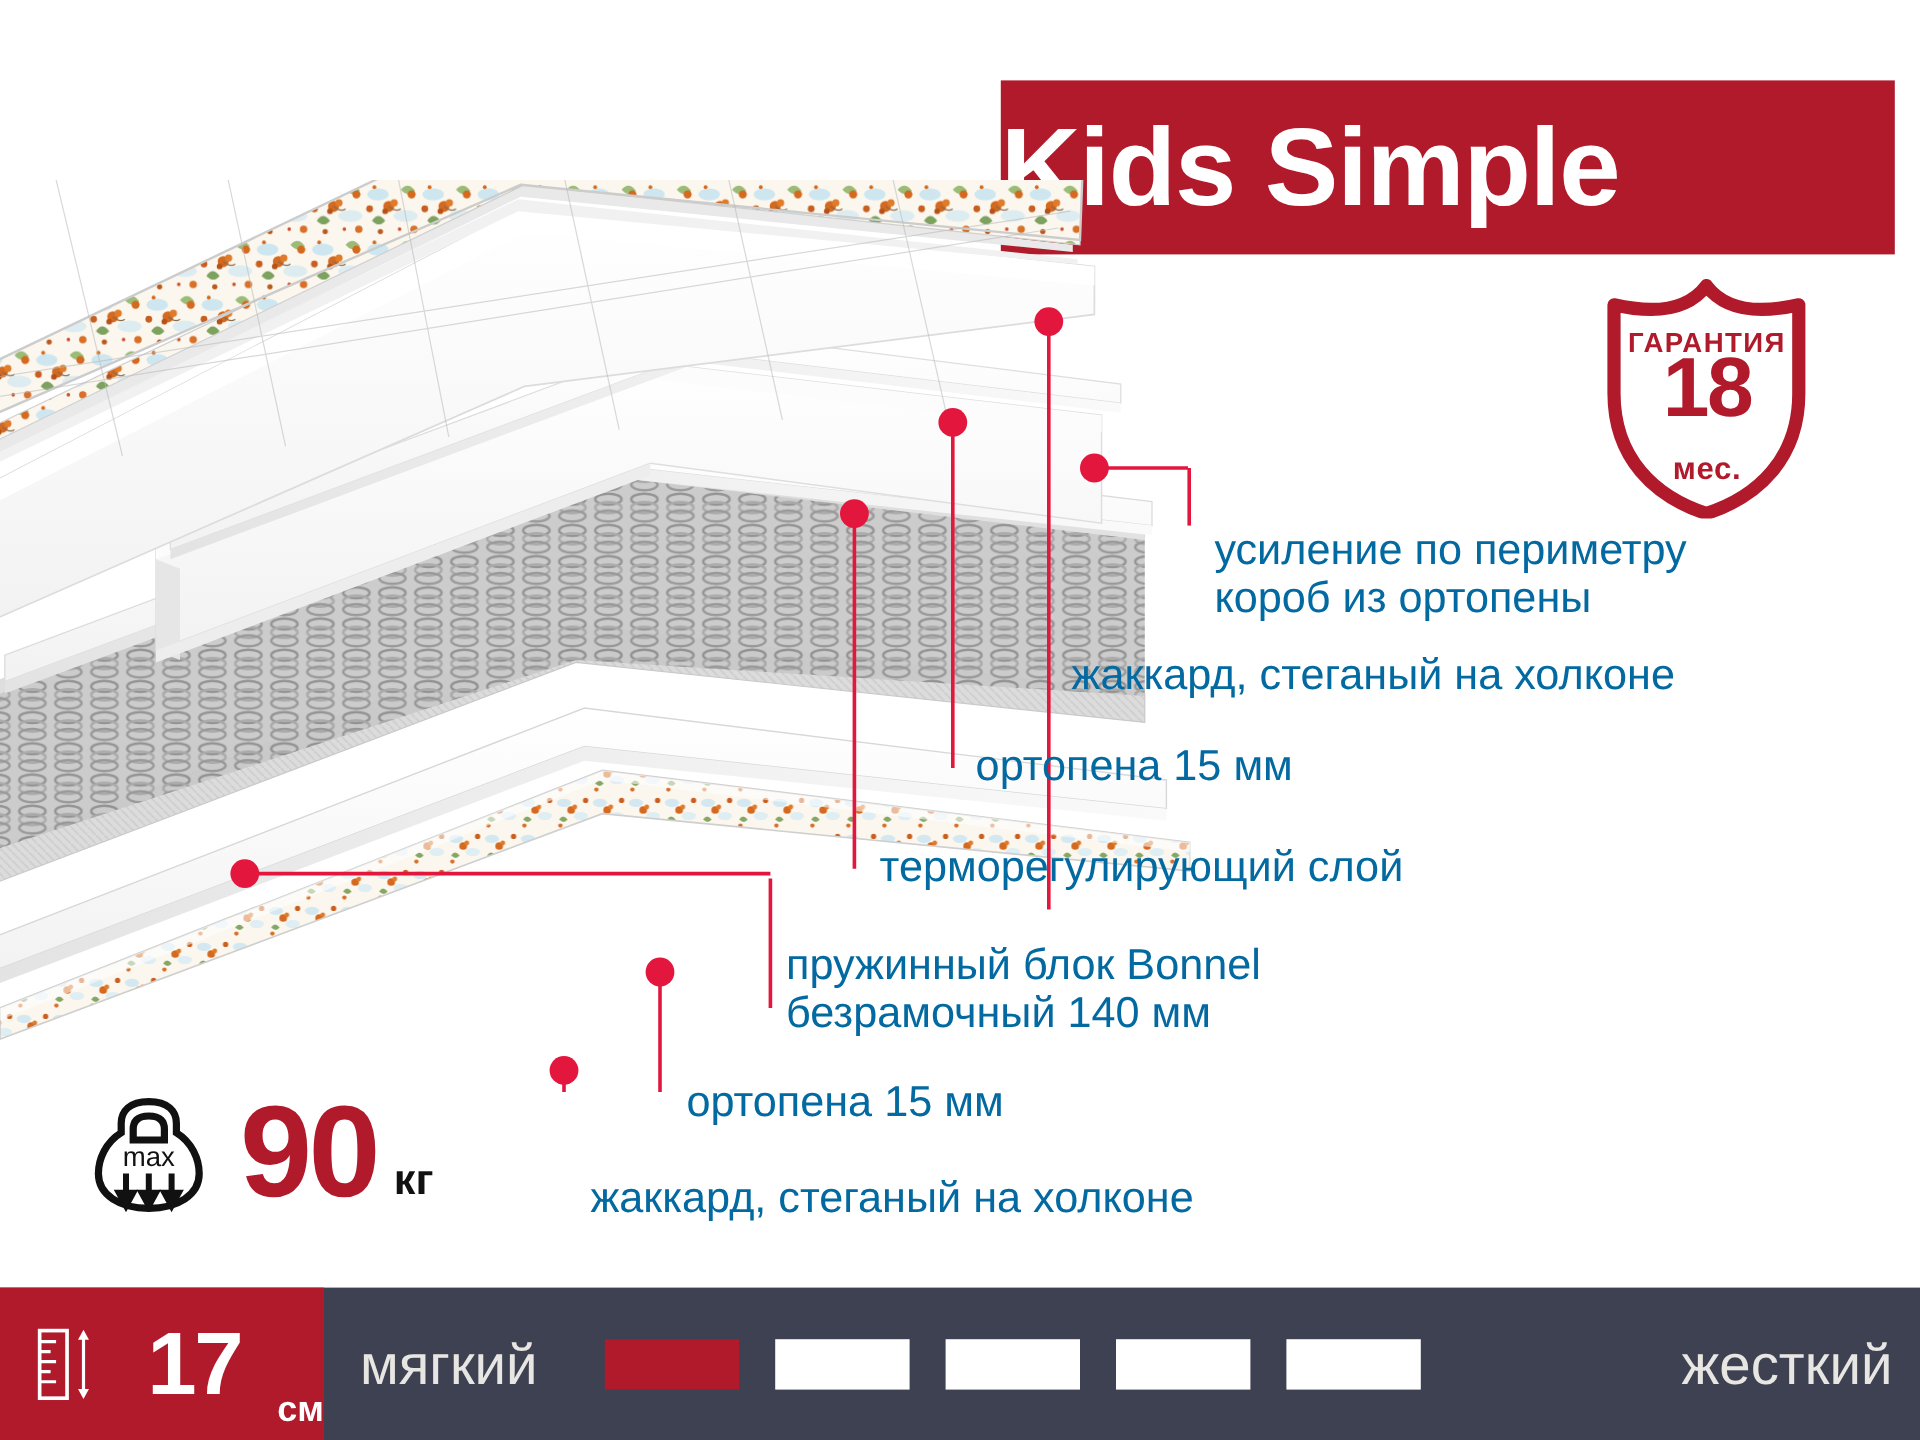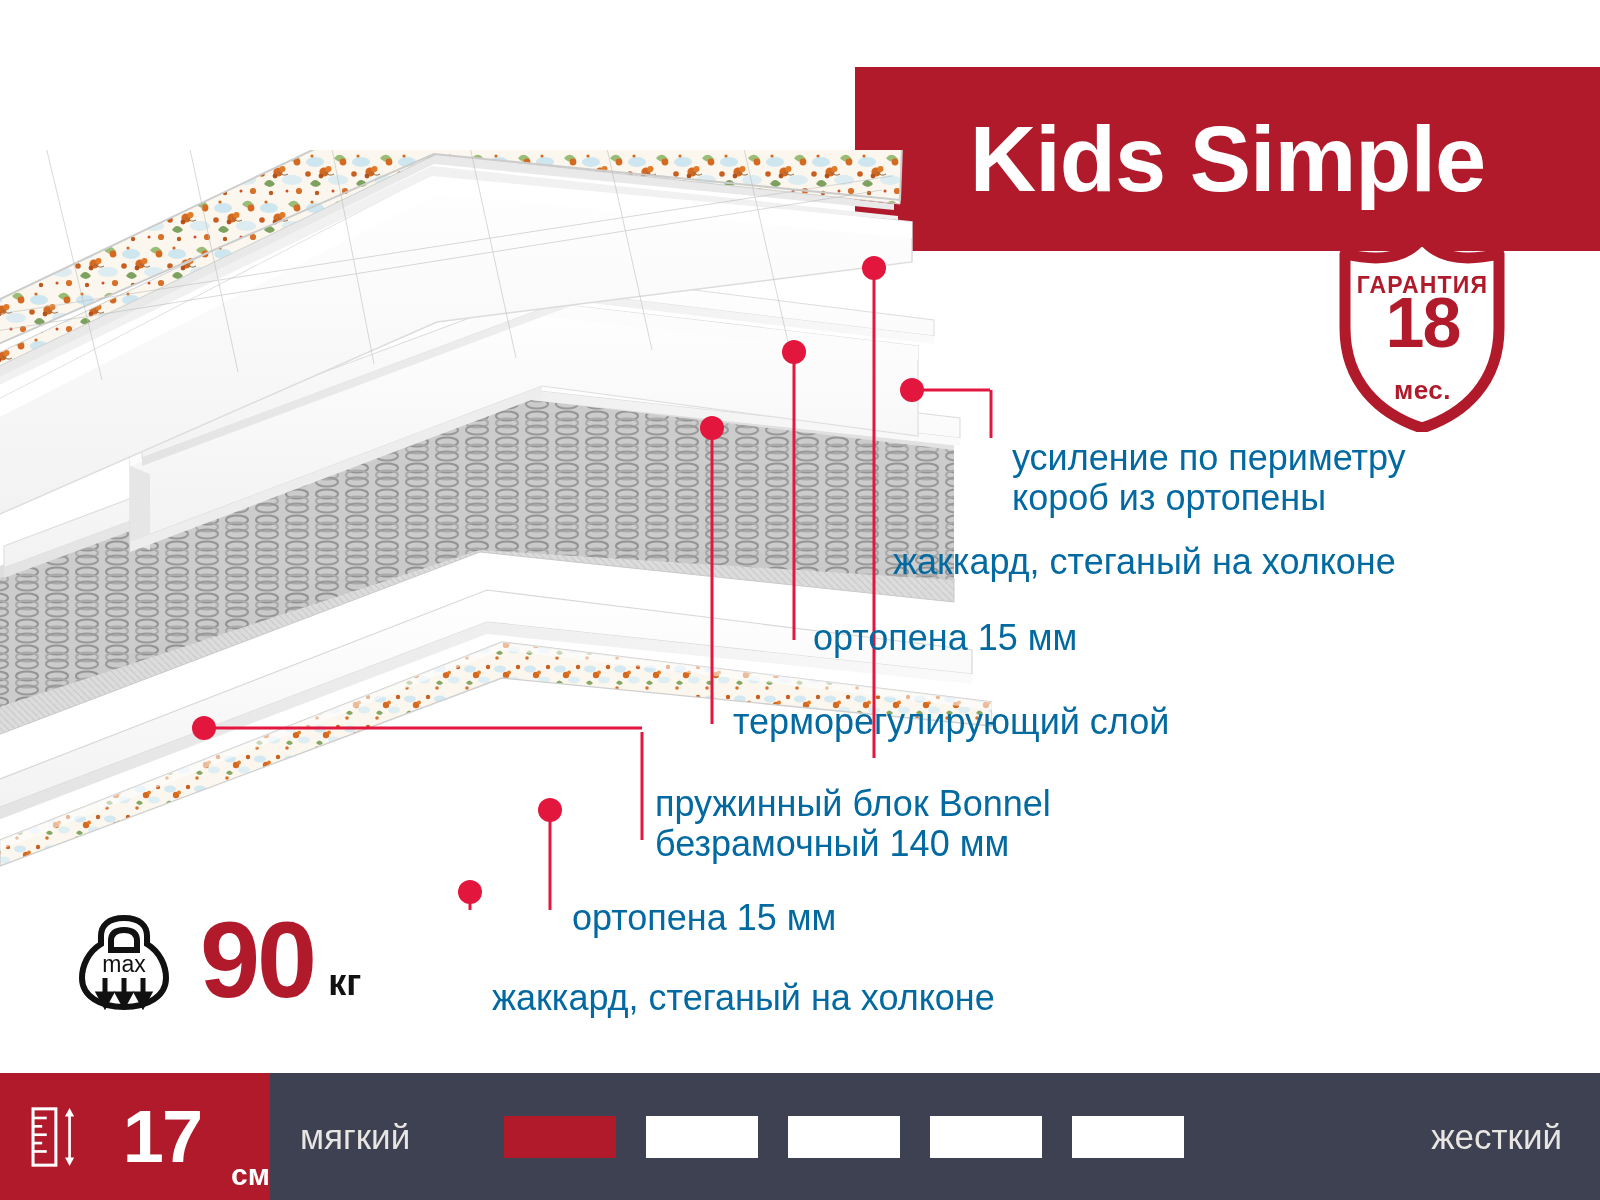--- a/index.html
+++ b/index.html
@@ -7,23 +7,23 @@
     width:1600px;height:1200px;
     background:#ffffff;
     font-family:"Liberation Sans", sans-serif;
     overflow:hidden;
     position:relative;
   }
   #stage{position:absolute;left:0;top:0;width:1600px;height:1200px;overflow:hidden;}
 
   
   .title-box{
-    position:absolute;left:855px;top:67px;width:745px;height:184px;
+    position:absolute;left:834px;top:67px;width:745px;height:145px;
     background:var(--brand);
-    display:flex;align-items:center;justify-content:center;
+    display:flex;align-items:center;
   }
   .title-text{
     color:#fff;font-size:92px;line-height:1;font-weight:700;
     letter-spacing:-1px;white-space:nowrap;
     font-family:"Liberation Sans", sans-serif;
   }
 
   
   .shield-wrap{position:absolute;left:1335px;top:232px;width:175px;height:200px;}
   .shield-txt{position:absolute;width:100%;text-align:center;color:var(--brand);font-weight:700;}
@@ -45,23 +45,23 @@
   .weight-wrap{position:absolute;left:78px;top:906px;display:flex;align-items:center;}
   .weight-num{color:var(--brand);font-size:108px;font-weight:700;line-height:1;margin-left:30px;letter-spacing:-3px;}
   .weight-unit{color:#111;font-size:36px;font-weight:700;margin-left:14px;align-self:flex-end;padding-bottom:10px;}
 
   
   .bottom-bar{position:absolute;left:0;top:1073px;width:1600px;height:127px;background:var(--dark);display:flex;}
   .height-block{width:270px;height:100%;background:var(--brand);display:flex;align-items:center;gap:20px;}
   .height-num{color:#fff;font-size:74px;font-weight:700;line-height:1;margin-left:18px;letter-spacing:-2px;}
   .height-unit{color:#fff;font-size:30px;font-weight:700;margin-left:10px;align-self:flex-end;padding-bottom:8px;}
   .firm-area{flex:1;display:flex;align-items:center;position:relative;}
-  .firm-label{color:#e8e6e2;font-size:35px;font-family:"Liberation Sans", sans-serif;}
+  .firm-label{color:#e8e6e2;font-size:47px;font-family:"Liberation Sans", sans-serif;}
   .firm-soft{position:absolute;left:30px;}
-  .firm-hard{position:absolute;right:38px;text-align:right;}
+  .firm-hard{position:absolute;right:23px;text-align:right;}
   .firm-scale{position:absolute;left:234px;display:flex;gap:30px;}
   .seg{width:112px;height:42px;background:#ffffff;}
   .seg.on{background:var(--brand);}
 </style>
 </head>
 <body>
 
 <div id="stage">
 
   <div class="title-box">

